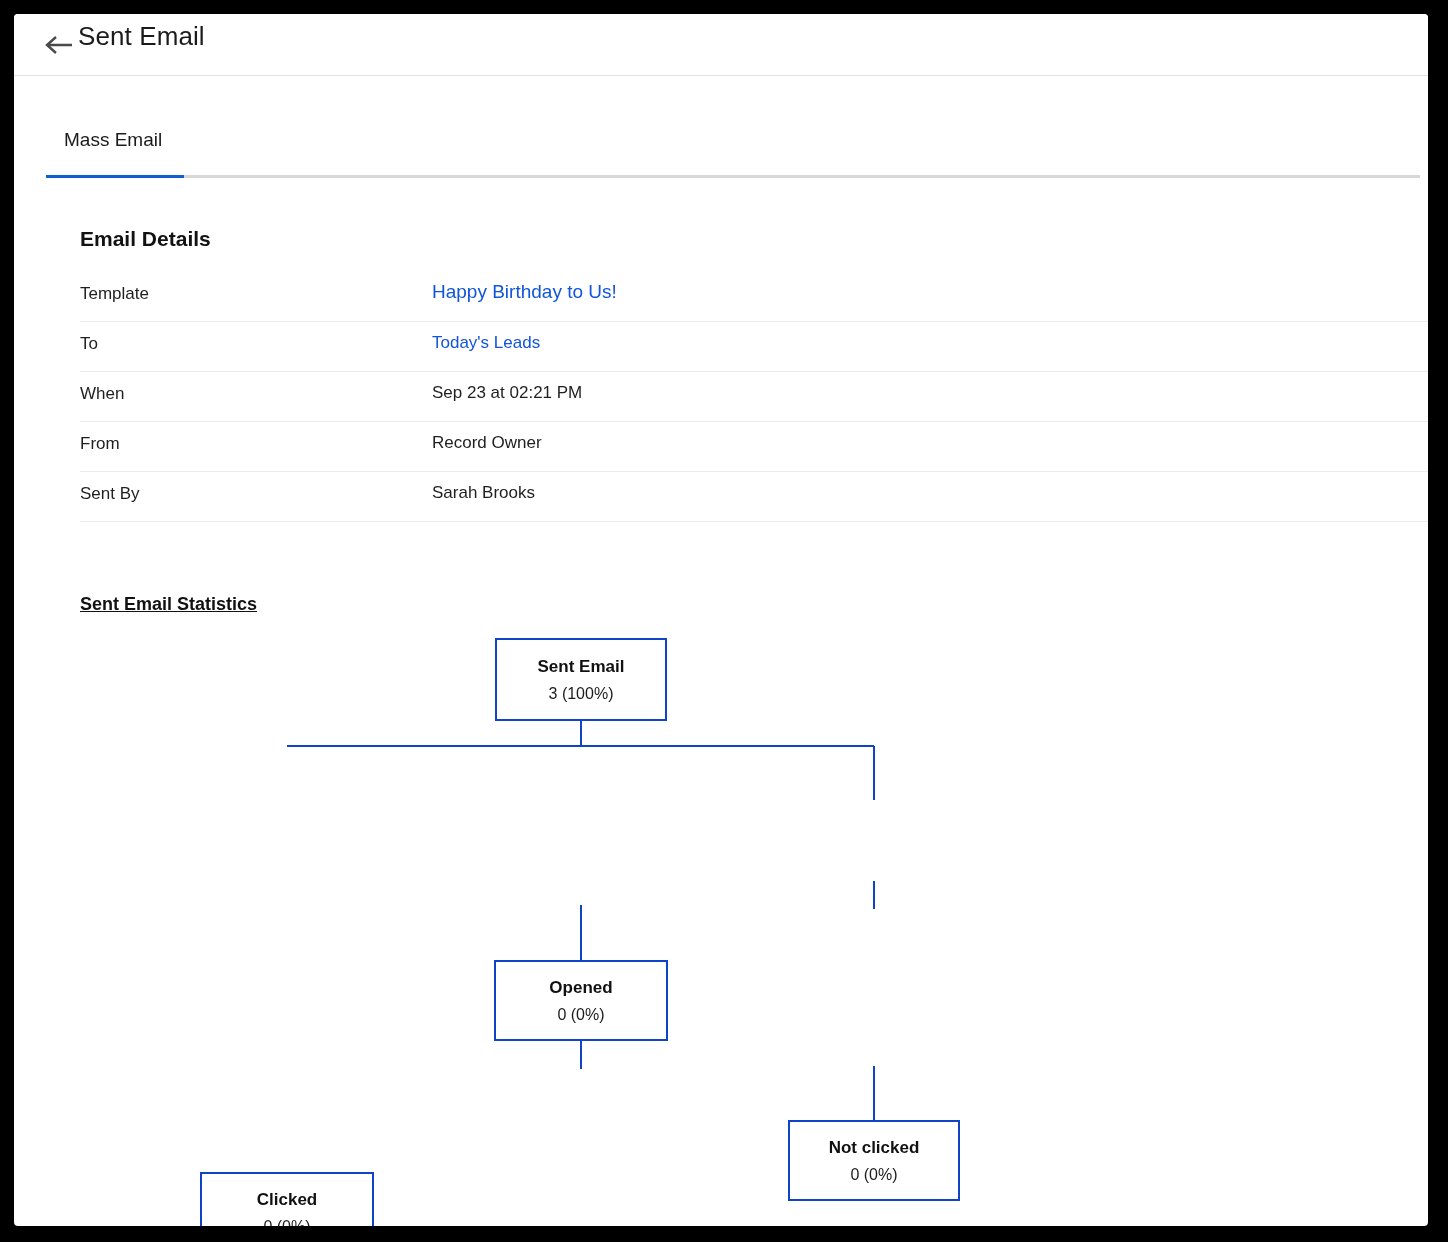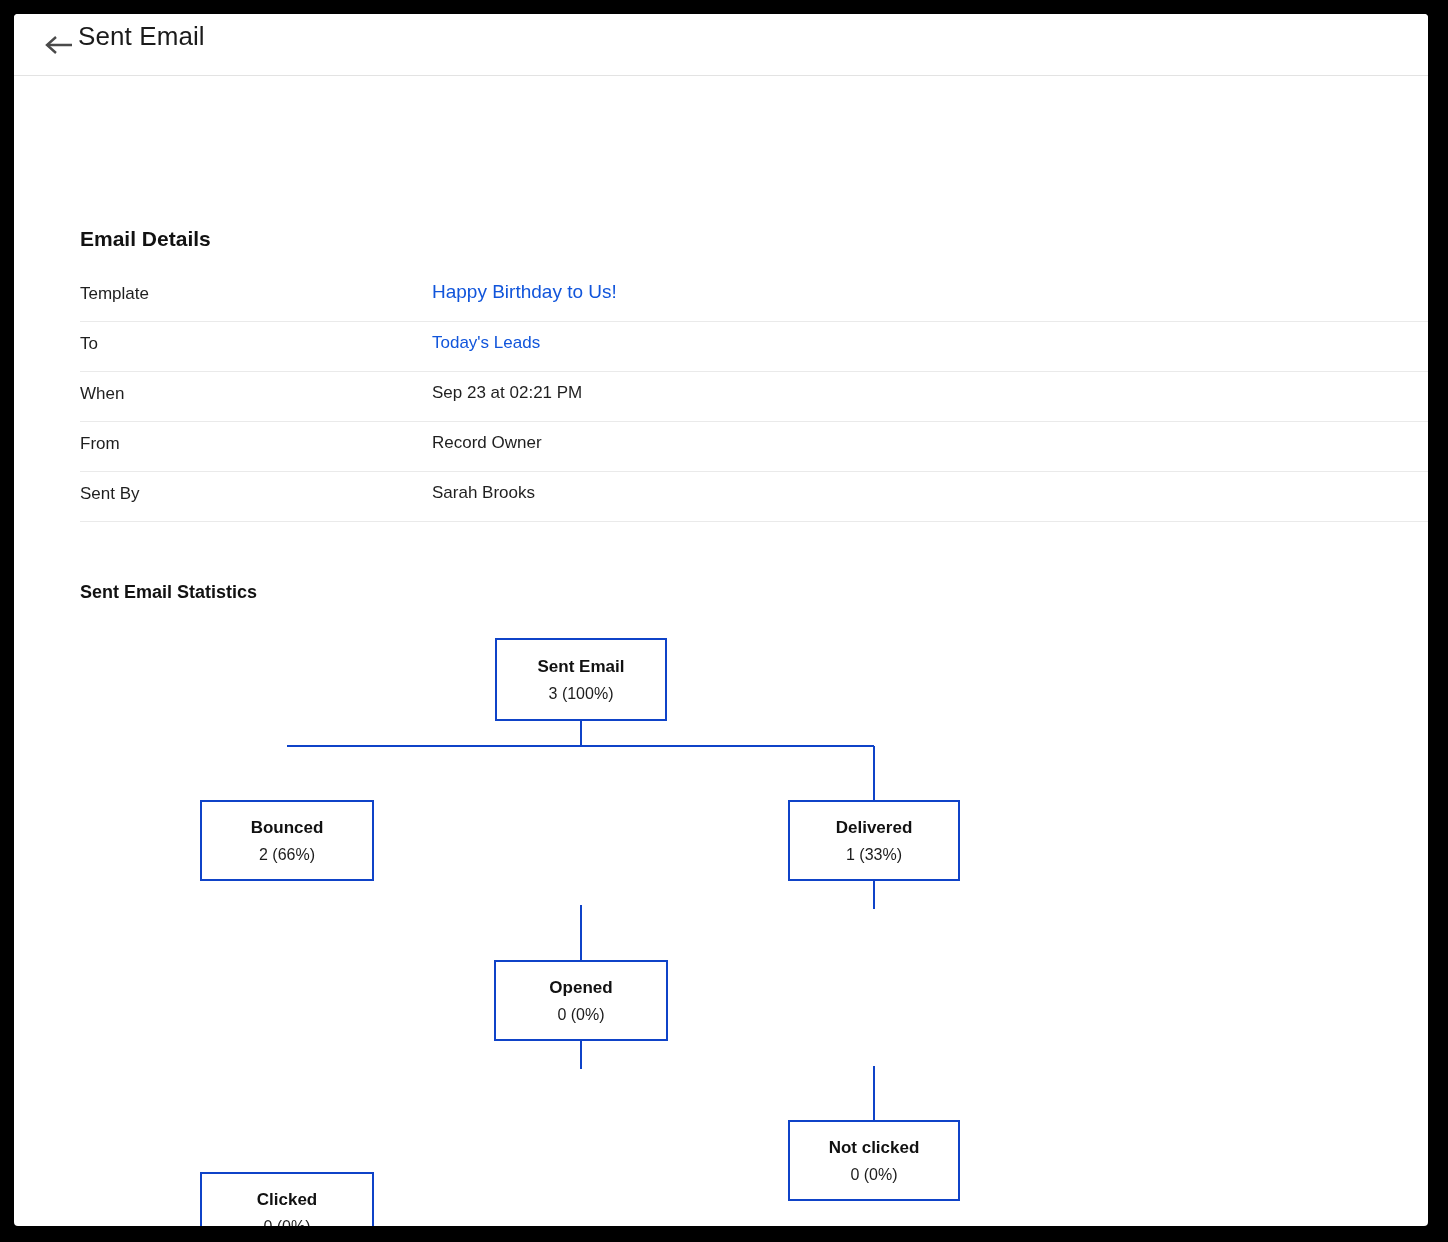--- a/index.html
+++ b/index.html
@@ -101,21 +101,21 @@
 
   
   .section-title {
     position: absolute;
     font-size: 21px;
     font-weight: bold;
     color: #121212;
     white-space: nowrap;
   }
   #email-details-title { left: 66px; top: 213px; }
-  #stats-title { left: 66px; top: 568px; font-size: 18px; }
+  #stats-title { left: 66px; top: 580px; font-size: 18px; text-decoration: underline; }
 
   
   #detail-list {
     position: absolute;
     left: 66px;
     top: 258px;
     width: 1348px;
   }
   .detail-row {
     position: relative;
@@ -201,20 +201,27 @@
     <div id="page-header">
       <div id="back-arrow">
         <svg width="30" height="22" viewBox="0 0 30 22" aria-hidden="true">
           <line x1="3" y1="11" x2="28" y2="11" stroke="#4a4a4a" stroke-width="2.4"></line>
           <polyline points="12,3 3,11 12,19" fill="none" stroke="#4a4a4a" stroke-width="2.4"></polyline>
         </svg>
       </div>
       <div id="page-title">Sent Email</div>
     </div>
 
+    <div id="tab-strip">
+      <div id="tab-underline-base"></div>
+      <div class="tab-item active" style="left:32px;">
+        <span>Mass Email</span>
+      </div>
+      <div class="tab-underline-active"></div>
+    </div>
 
     <div id="email-details-title" class="section-title">Email Details</div>
 
     <div id="detail-list">
       <div class="detail-row">
         <span class="detail-label">Template</span>
         <span class="detail-value link large">Happy Birthday to Us!</span>
       </div>
       <div class="detail-row">
         <span class="detail-label">To</span>
@@ -255,33 +262,21 @@
         </g>
       </svg>
 
       <div class="stat-node" style="left:481px;  top:624px;  width:172px; height:83px;">
         <div class="node-inner">
           <div class="stat-node-label">Sent Email</div>
           <div class="stat-node-value">3 (100%)</div>
         </div>
       </div>
 
-      <div class="stat-node" style="left:186px;  top:786px;  width:174px; height:81px;">
-        <div class="node-inner">
-          <div class="stat-node-label">Bounced</div>
-          <div class="stat-node-value">2 (66%)</div>
-        </div>
-      </div>
-
-      <div class="stat-node" style="left:774px;  top:786px;  width:172px; height:81px;">
-        <div class="node-inner">
-          <div class="stat-node-label">Delivered</div>
-          <div class="stat-node-value">1 (33%)</div>
-        </div>
-      </div>
+
 
       <div class="stat-node" style="left:480px;  top:946px;  width:174px; height:81px;">
         <div class="node-inner">
           <div class="stat-node-label">Opened</div>
           <div class="stat-node-value">0 (0%)</div>
         </div>
       </div>
 
 
       <div class="stat-node" style="left:186px;  top:1158px; width:174px; height:81px;">

